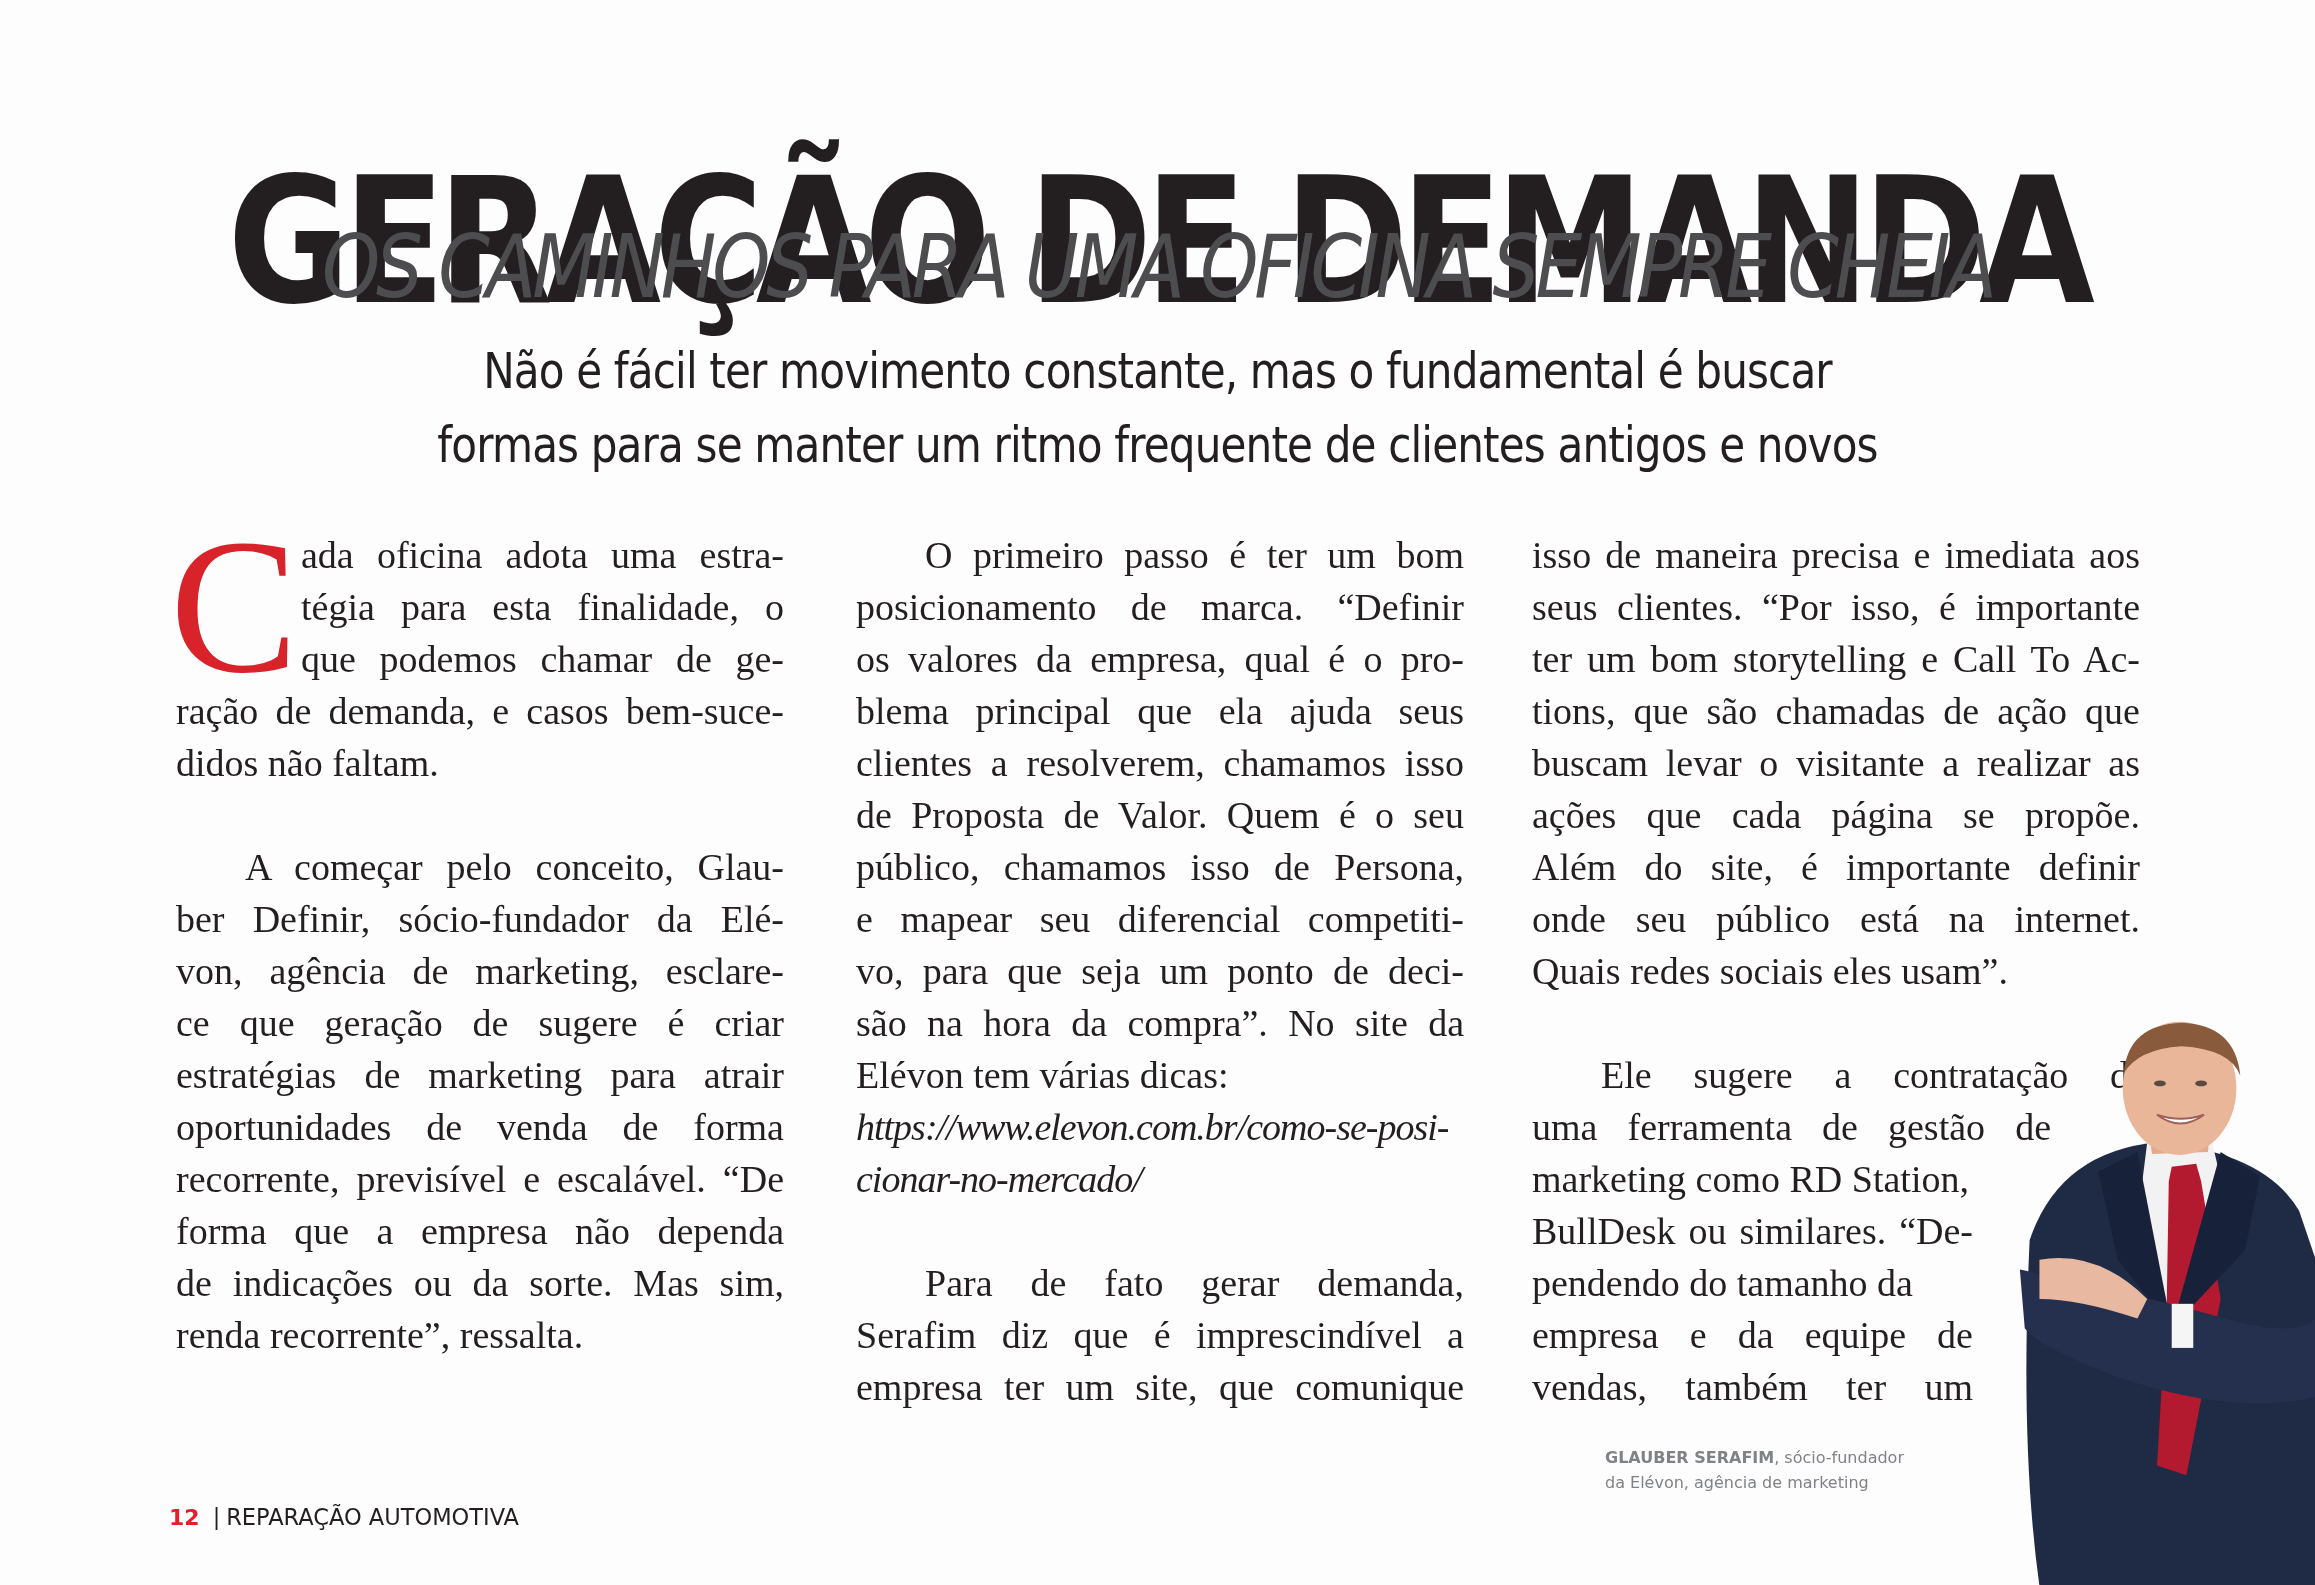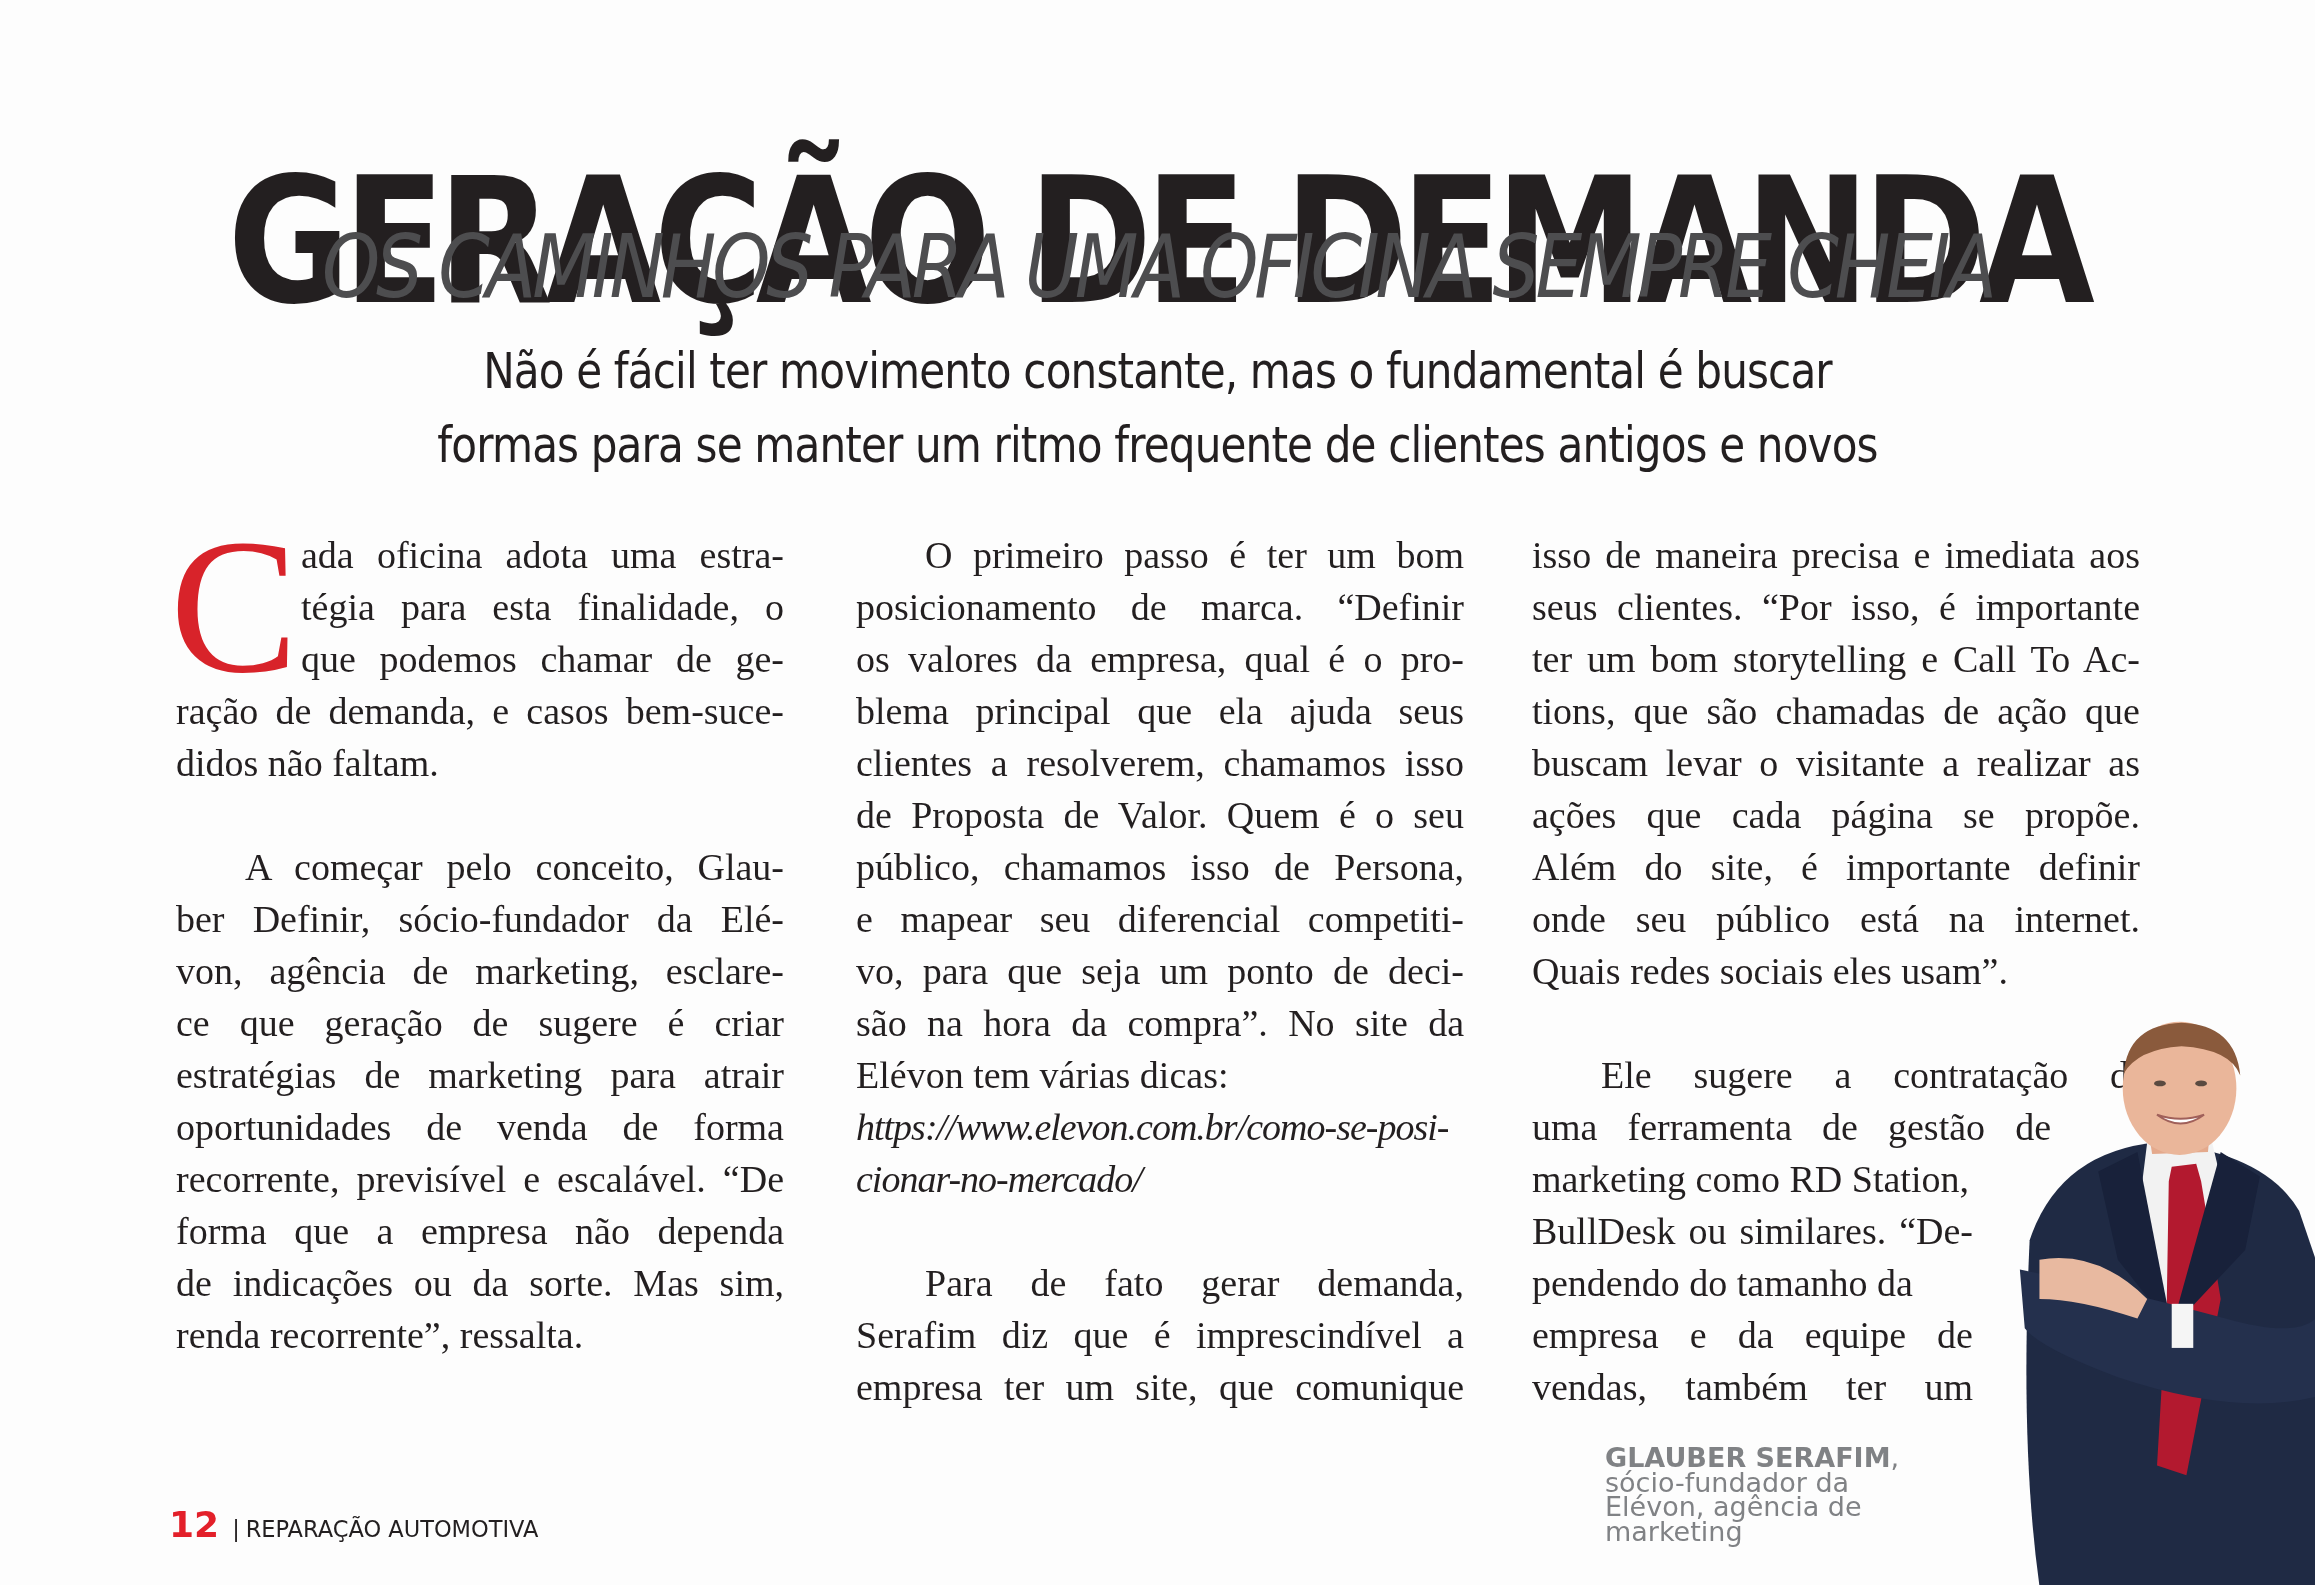--- a/index.html
+++ b/index.html
@@ -52,29 +52,29 @@
   .dropcap {
     position:absolute; left:-5.9px; top:-5.9px;
     font-family:"Liberation Serif", serif;
     font-size:192px; line-height:167px; color:#d8232a;
   }
   .dc-line { padding-left:125px; }
   .url { font-style:italic; letter-spacing:-1px; }
   .caption {
     position:absolute; left:1605px; top:1446px; width:323px;
     font-family:"DejaVu Sans", sans-serif;
-    font-size:27px; line-height:24.5px; color:#808285;
+    font-size:16px; line-height:24.5px; color:#808285;
   }
   .caption b { font-weight:bold; color:#808285; }
   .footer {
     position:absolute; left:169px; top:1504px;
     font-family:"DejaVu Sans", sans-serif;
     font-size:22.5px; color:#231f20; white-space:nowrap;
   }
-  .footer .pg { color:#e3202a; font-weight:bold; font-size:36px; }
+  .footer .pg { color:#e3202a; font-weight:bold; font-size:22px; }
   .footer .sep { margin:0 5.9px; }
   .photo {
     position:absolute; left:2000px; top:1005px; width:316px; height:581px;
   }
 </style>
 </head>
 <body>
 
 <h1 class="title">GERAÇÃO DE DEMANDA</h1>
 <div class="subtitle">OS CAMINHOS PARA UMA OFICINA SEMPRE CHEIA</div>

